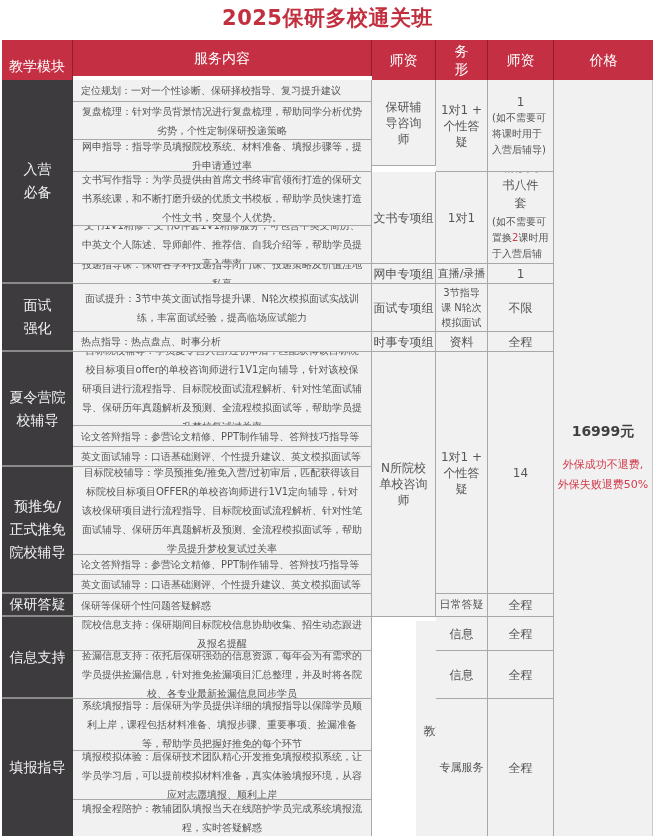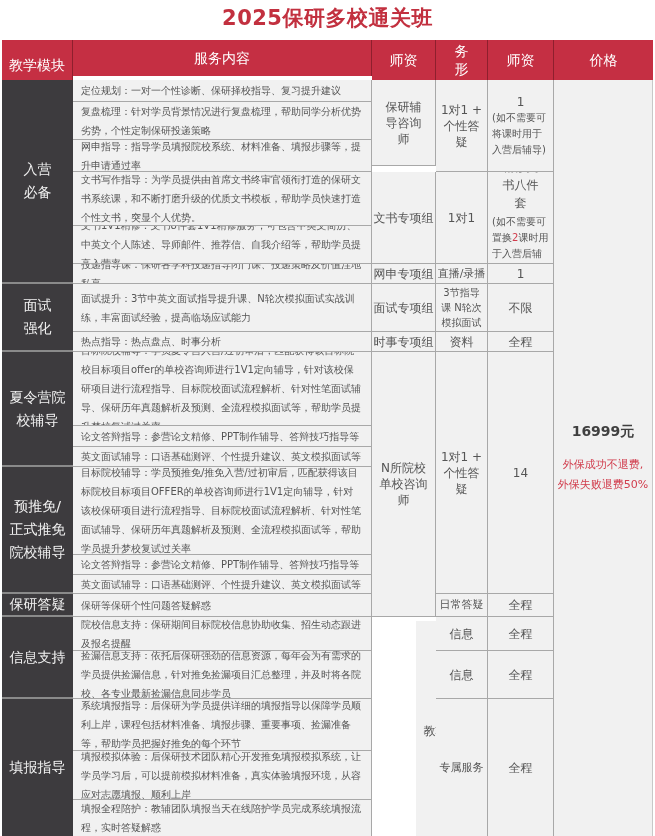--- a/index.html
+++ b/index.html
@@ -6,35 +6,35 @@
   body { width:655px; height:836px; position:relative; overflow:hidden;
          font-family:"DejaVu Sans","Liberation Sans",sans-serif; color:#555; }
   .title { position:absolute; left:0; top:4px; width:655px; text-align:center;
            font-size:21px; font-weight:bold; color:#c2303f; letter-spacing:0.5px; }
   .cell { position:absolute; box-sizing:border-box; display:flex; flex-direction:column;
           align-items:center; justify-content:center; text-align:center; overflow:hidden; }
   .hdr { background:#c52f43; color:#fff; font-size:14px; line-height:18px; border-right:1px solid #8e1f2d; }
   .mod { background:#3d3b3e; color:#f2f2f2; font-size:14px; line-height:23px;
          border-bottom:2px solid #8a8a8a; }
   .svc { background:#f1f1f1; color:#555; font-size:10px; line-height:19px; align-items:flex-start;
-         text-align:left; padding:0 8px 0 8px; border-bottom:1px solid #a8a8a8; border-right:1px solid #a8a8a8; }
+         text-align:center; padding:0 8px 0 8px; border-bottom:1px solid #a8a8a8; border-right:1px solid #a8a8a8; }
   .col { background:#f1f1f1; color:#555; font-size:12px; line-height:16px;
          border-bottom:1px solid #a8a8a8; border-right:1px solid #a8a8a8; }
   .sm { font-size:10px; line-height:15px; }
   .note { font-size:10px; line-height:16px; text-align:left; align-items:flex-start; padding:0 4px; }
   .red { color:#d13c4c; }
   .price-main { font-size:14px; font-weight:bold; color:#404040; line-height:20px; margin-bottom:14px; }
   .price-note { font-size:11px; color:#d13c4c; line-height:20px; }
 </style>
 </head>
 <body>
 
 <div class="title">2025保研多校通关班</div>
 
-<div class="cell hdr" style="left:2px;top:40px;width:71px;height:52px;font-family:Liberation Mono, monospace;">
+<div class="cell hdr" style="left:2px;top:40px;width:71px;height:52px;">
     <span>教学模块</span>
   </div>
 <div class="cell hdr" style="left:73px;top:40px;width:299px;height:36px;">
     <span>服务内容</span>
   </div>
 <div class="cell hdr" style="left:372px;top:40px;width:64px;height:40px;">
     <span>师资</span>
   </div>
 <div class="cell hdr" style="left:436px;top:40px;width:52px;height:40px;padding:0 12px;">
     <span>服务形式</span>

